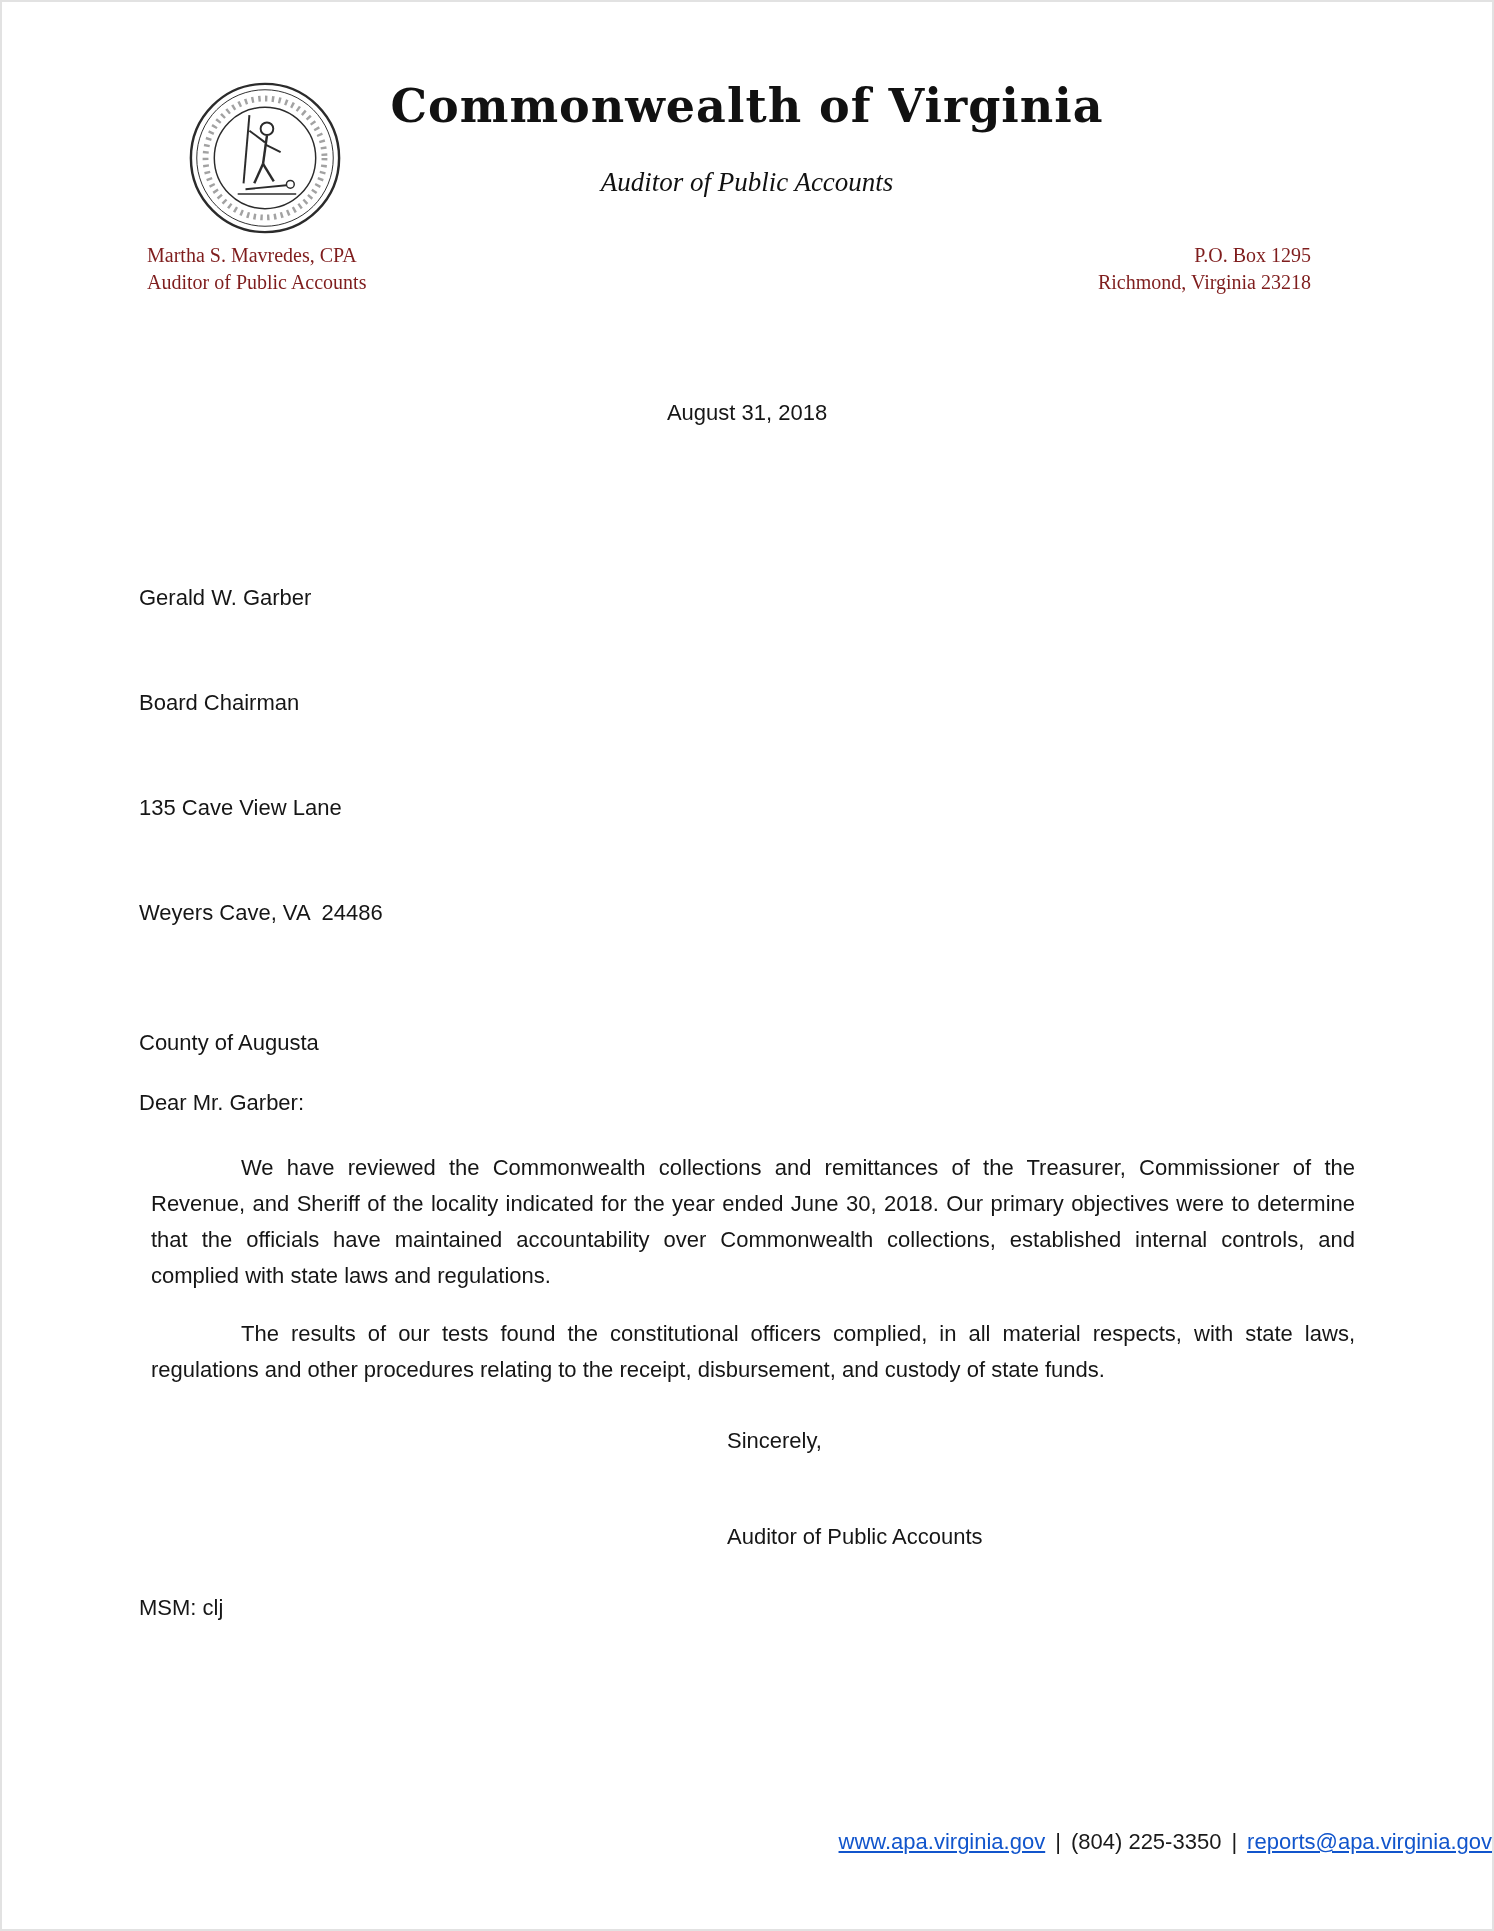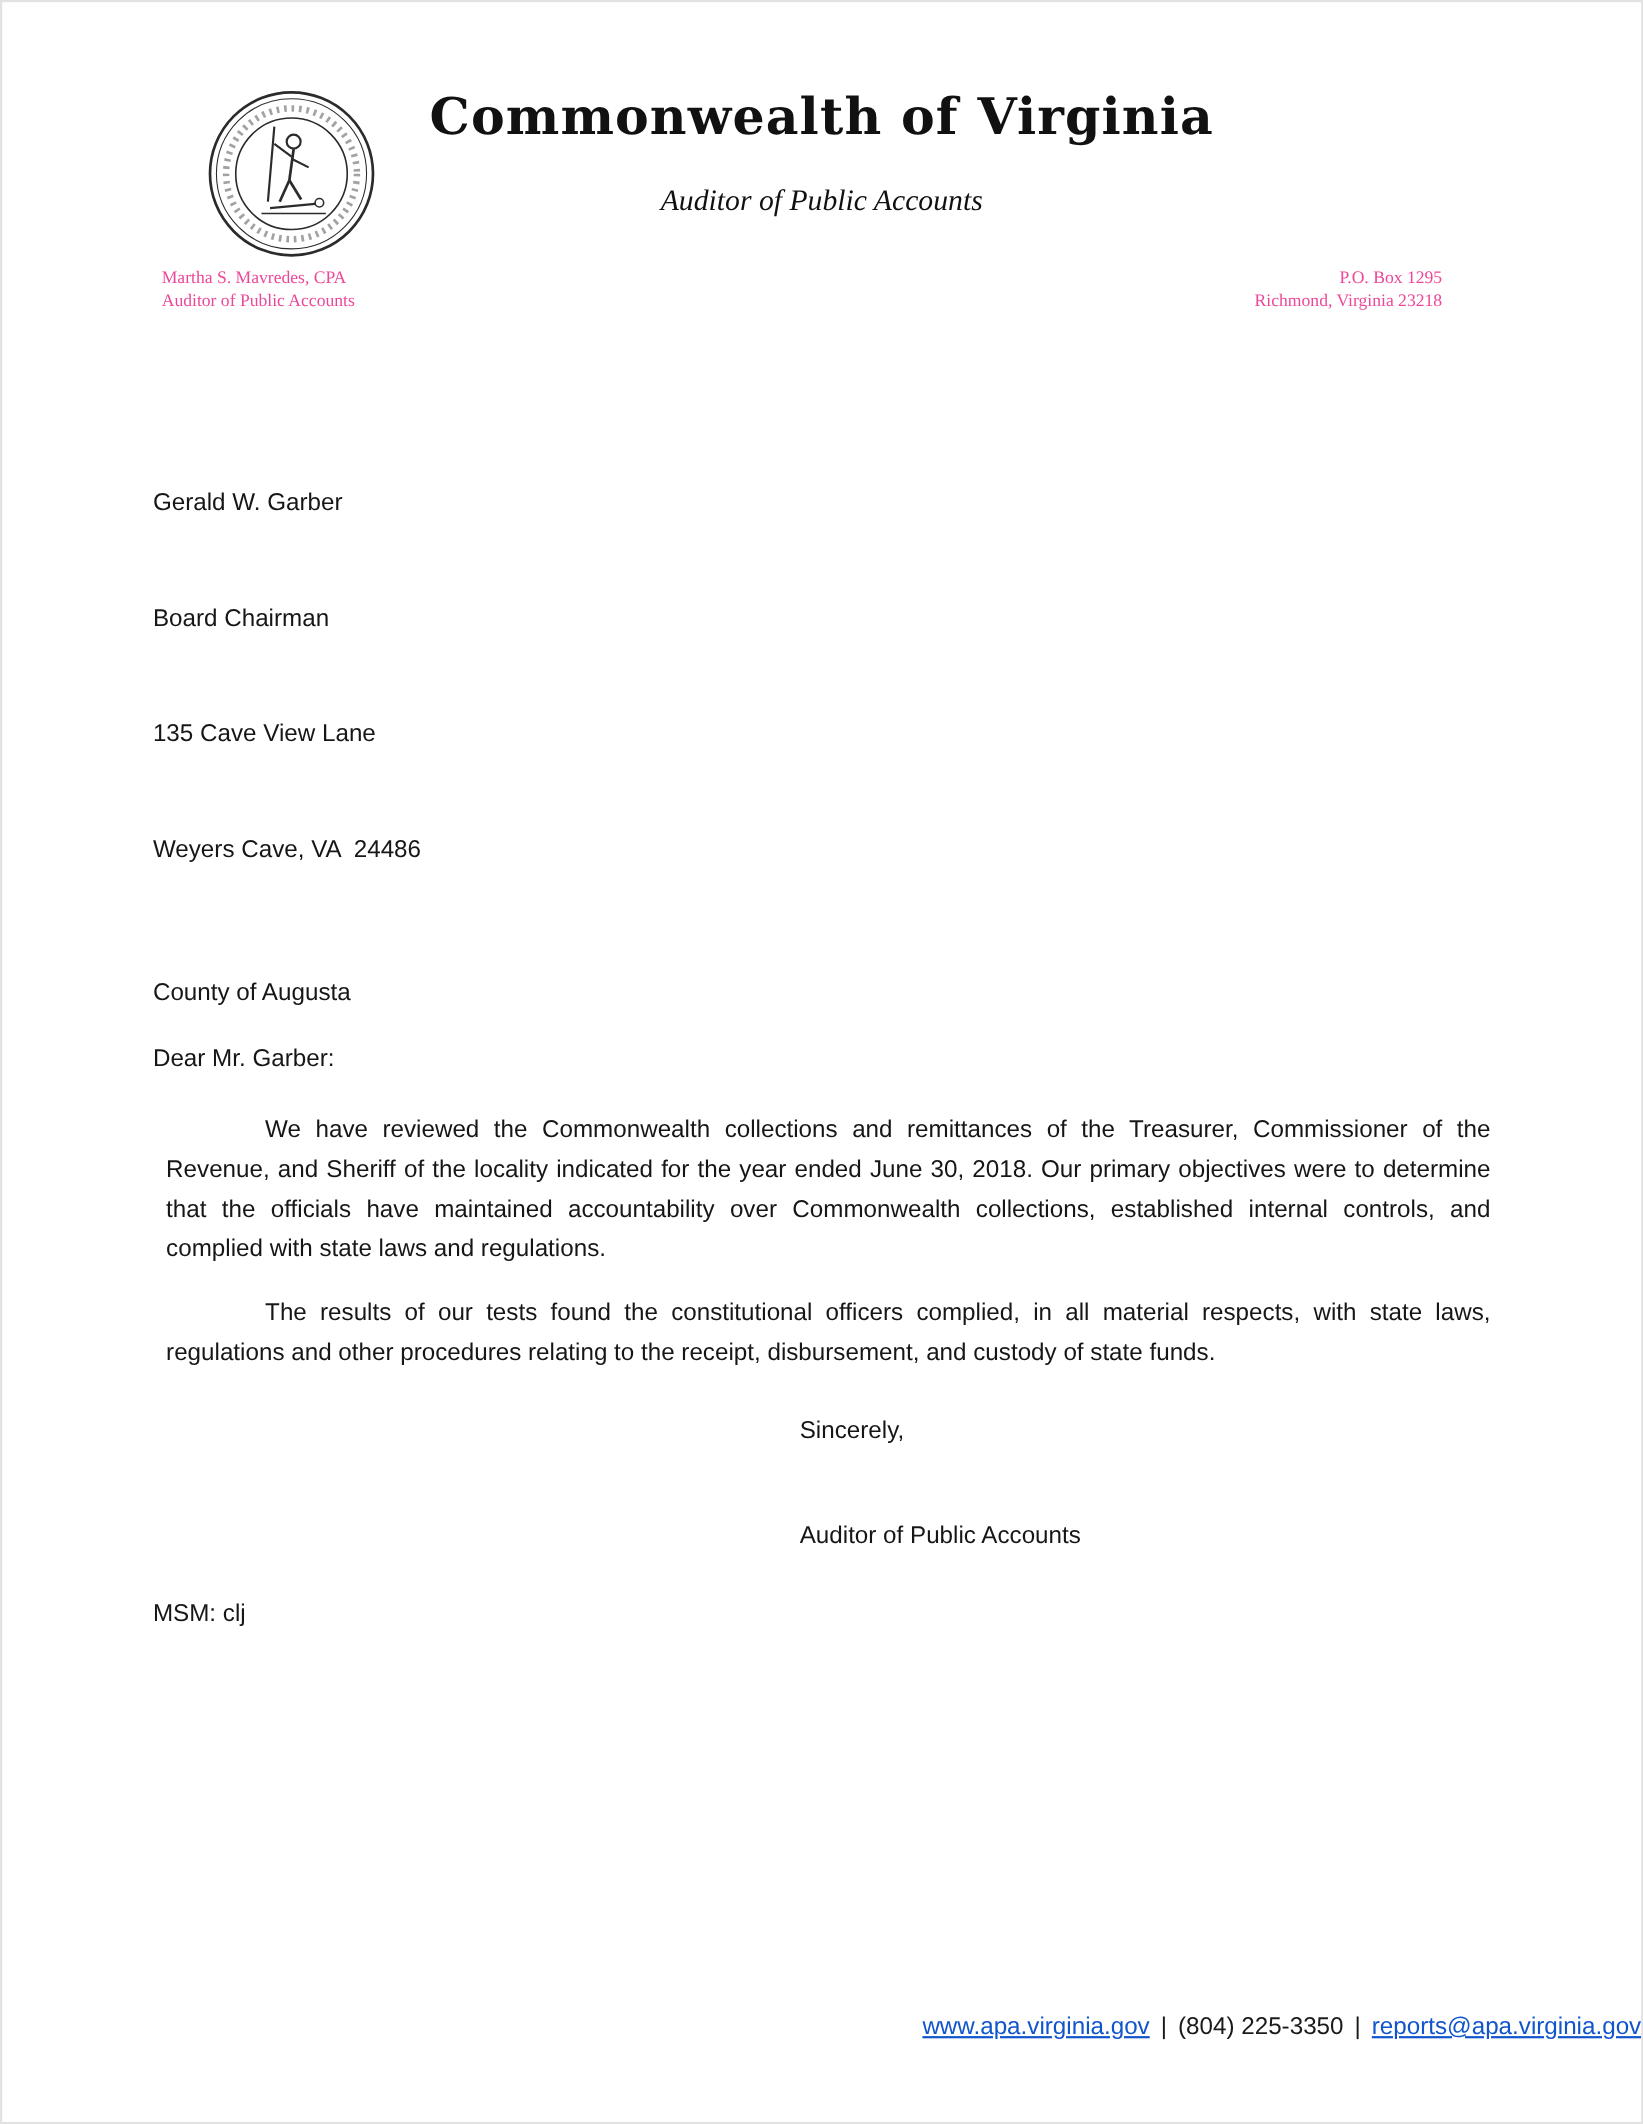--- a/index.html
+++ b/index.html
@@ -40,24 +40,24 @@
     font-style: italic;
     font-size: 27px;
     text-align: center;
     margin-top: 34px;
     color: #111111;
   }
   .info-row {
     display: flex;
     justify-content: space-between;
     font-family: "Liberation Serif", serif;
-    font-size: 16px;
+    font-size: 20px;
     line-height: 1.35;
     margin-top: 44px;
-    color: #ec4899;
+    color: #7f1d1d;
     padding: 0 44px 0 8px;
   }
   .info-left { text-align: left; }
   .info-right { text-align: right; }
 
   
   .letter { font-size: 22px; color: #161616; }
   .date-line { text-align: center; margin-top: 104px; }
   .recipient-block { margin-top: 84px; line-height: 35px; white-space: pre-wrap; }
   .locality-line { margin-top: 30px; }
@@ -130,20 +130,21 @@
       </div>
       <div class="info-right">
         <div>P.O. Box 1295</div>
         <div>Richmond, Virginia 23218</div>
       </div>
     </div>
   </div>
 
   <div class="letter">
 
+    <div class="date-line">August 31, 2018</div>
 
     <div class="recipient-block">
       <div>Gerald W. Garber</div>
       <div>Board Chairman</div>
       <div>135 Cave View Lane</div>
       <div>Weyers Cave, VA  24486</div>
     </div>
 
     <div class="locality-line">County of Augusta</div>
 

